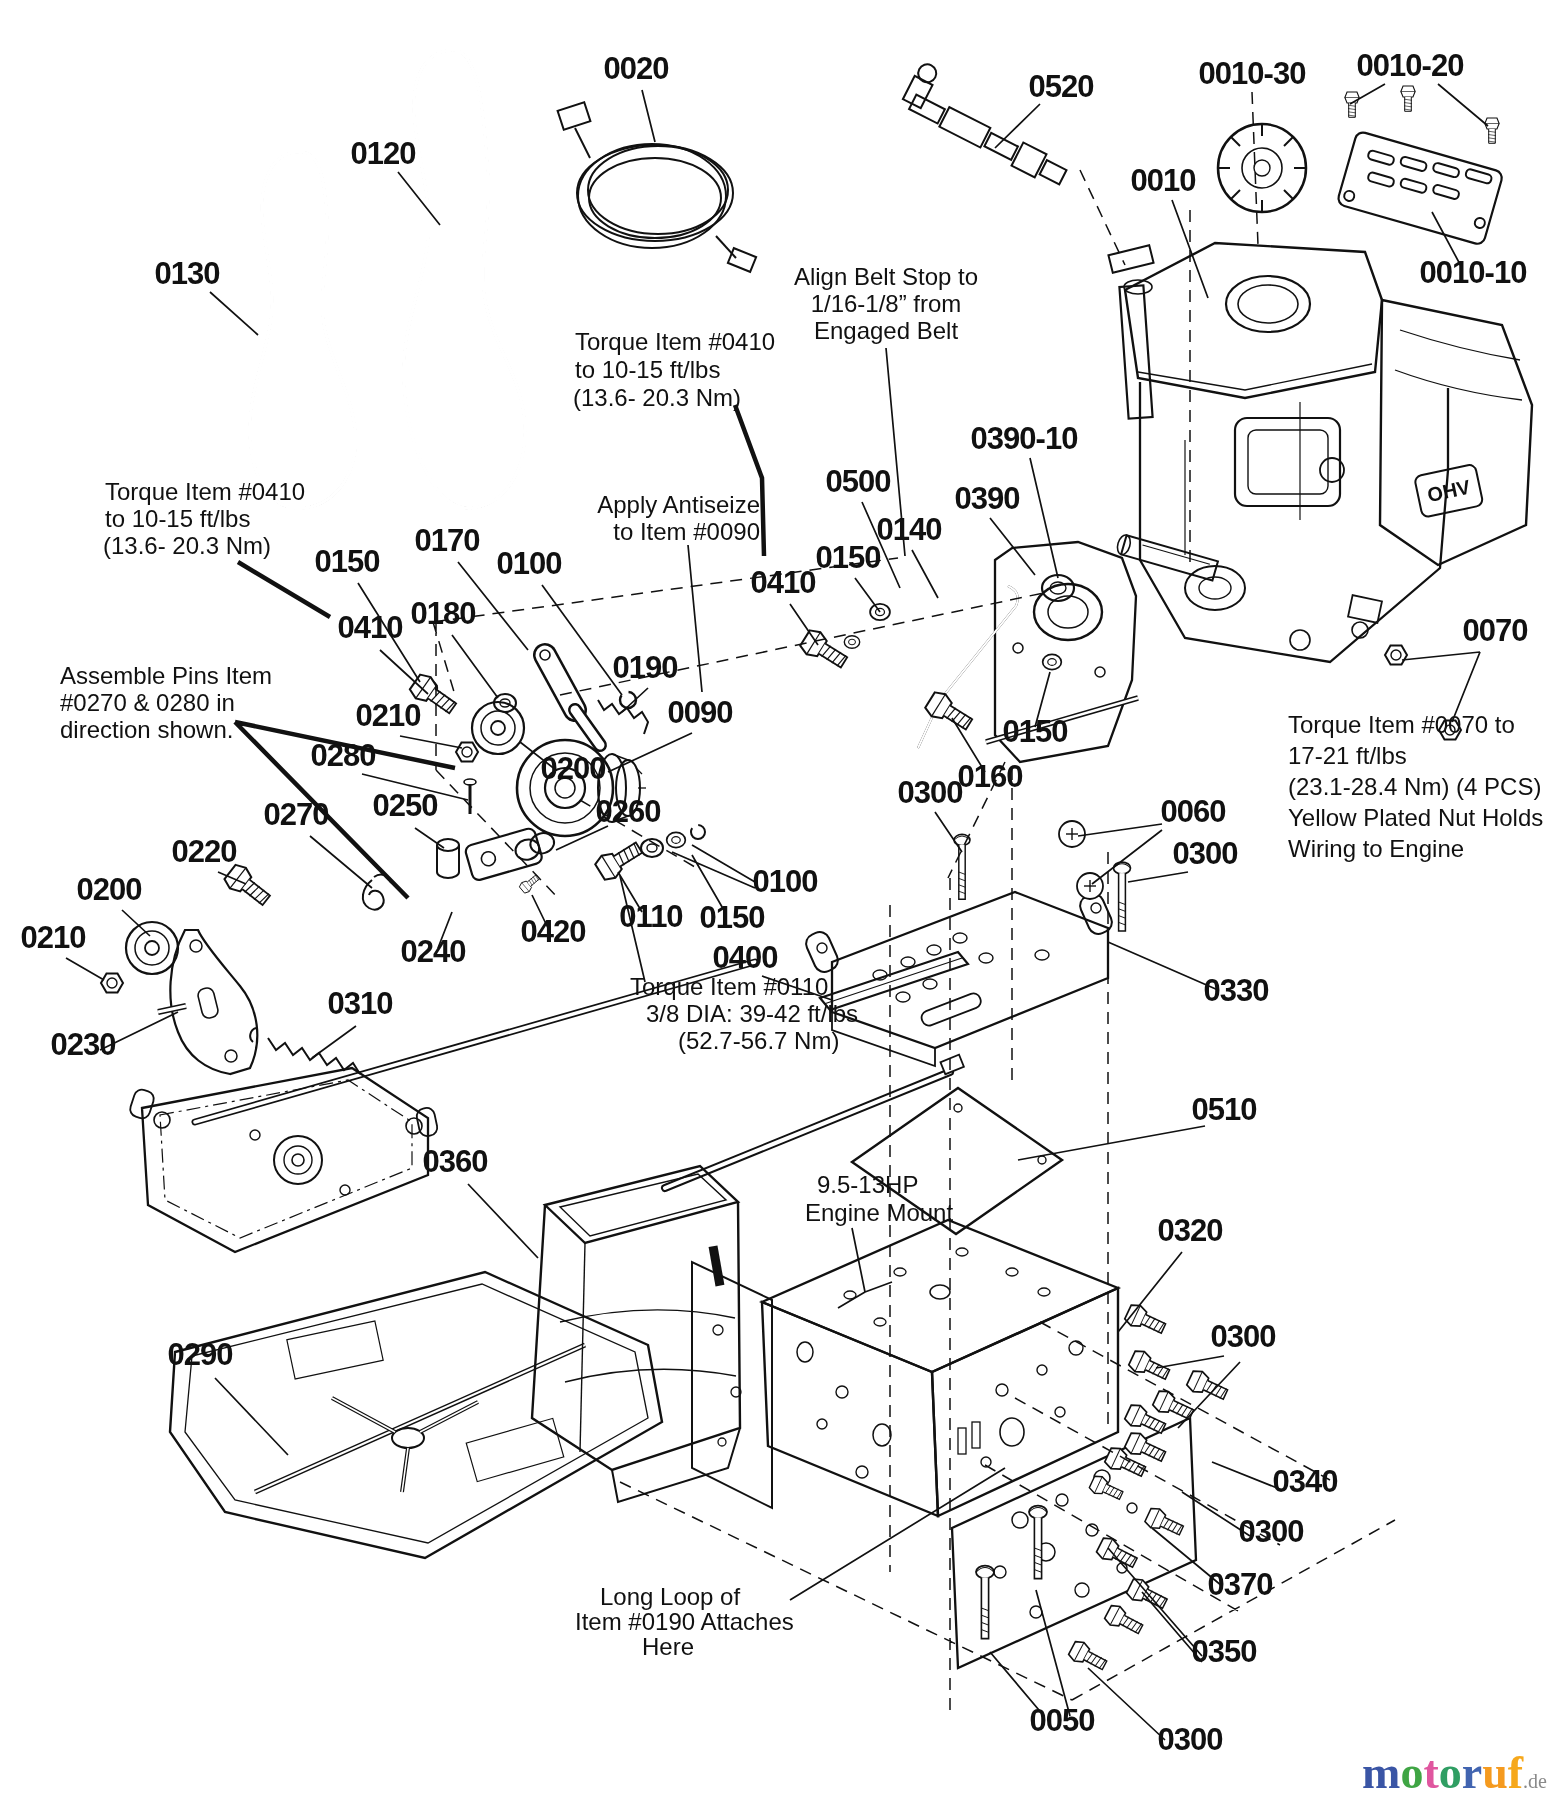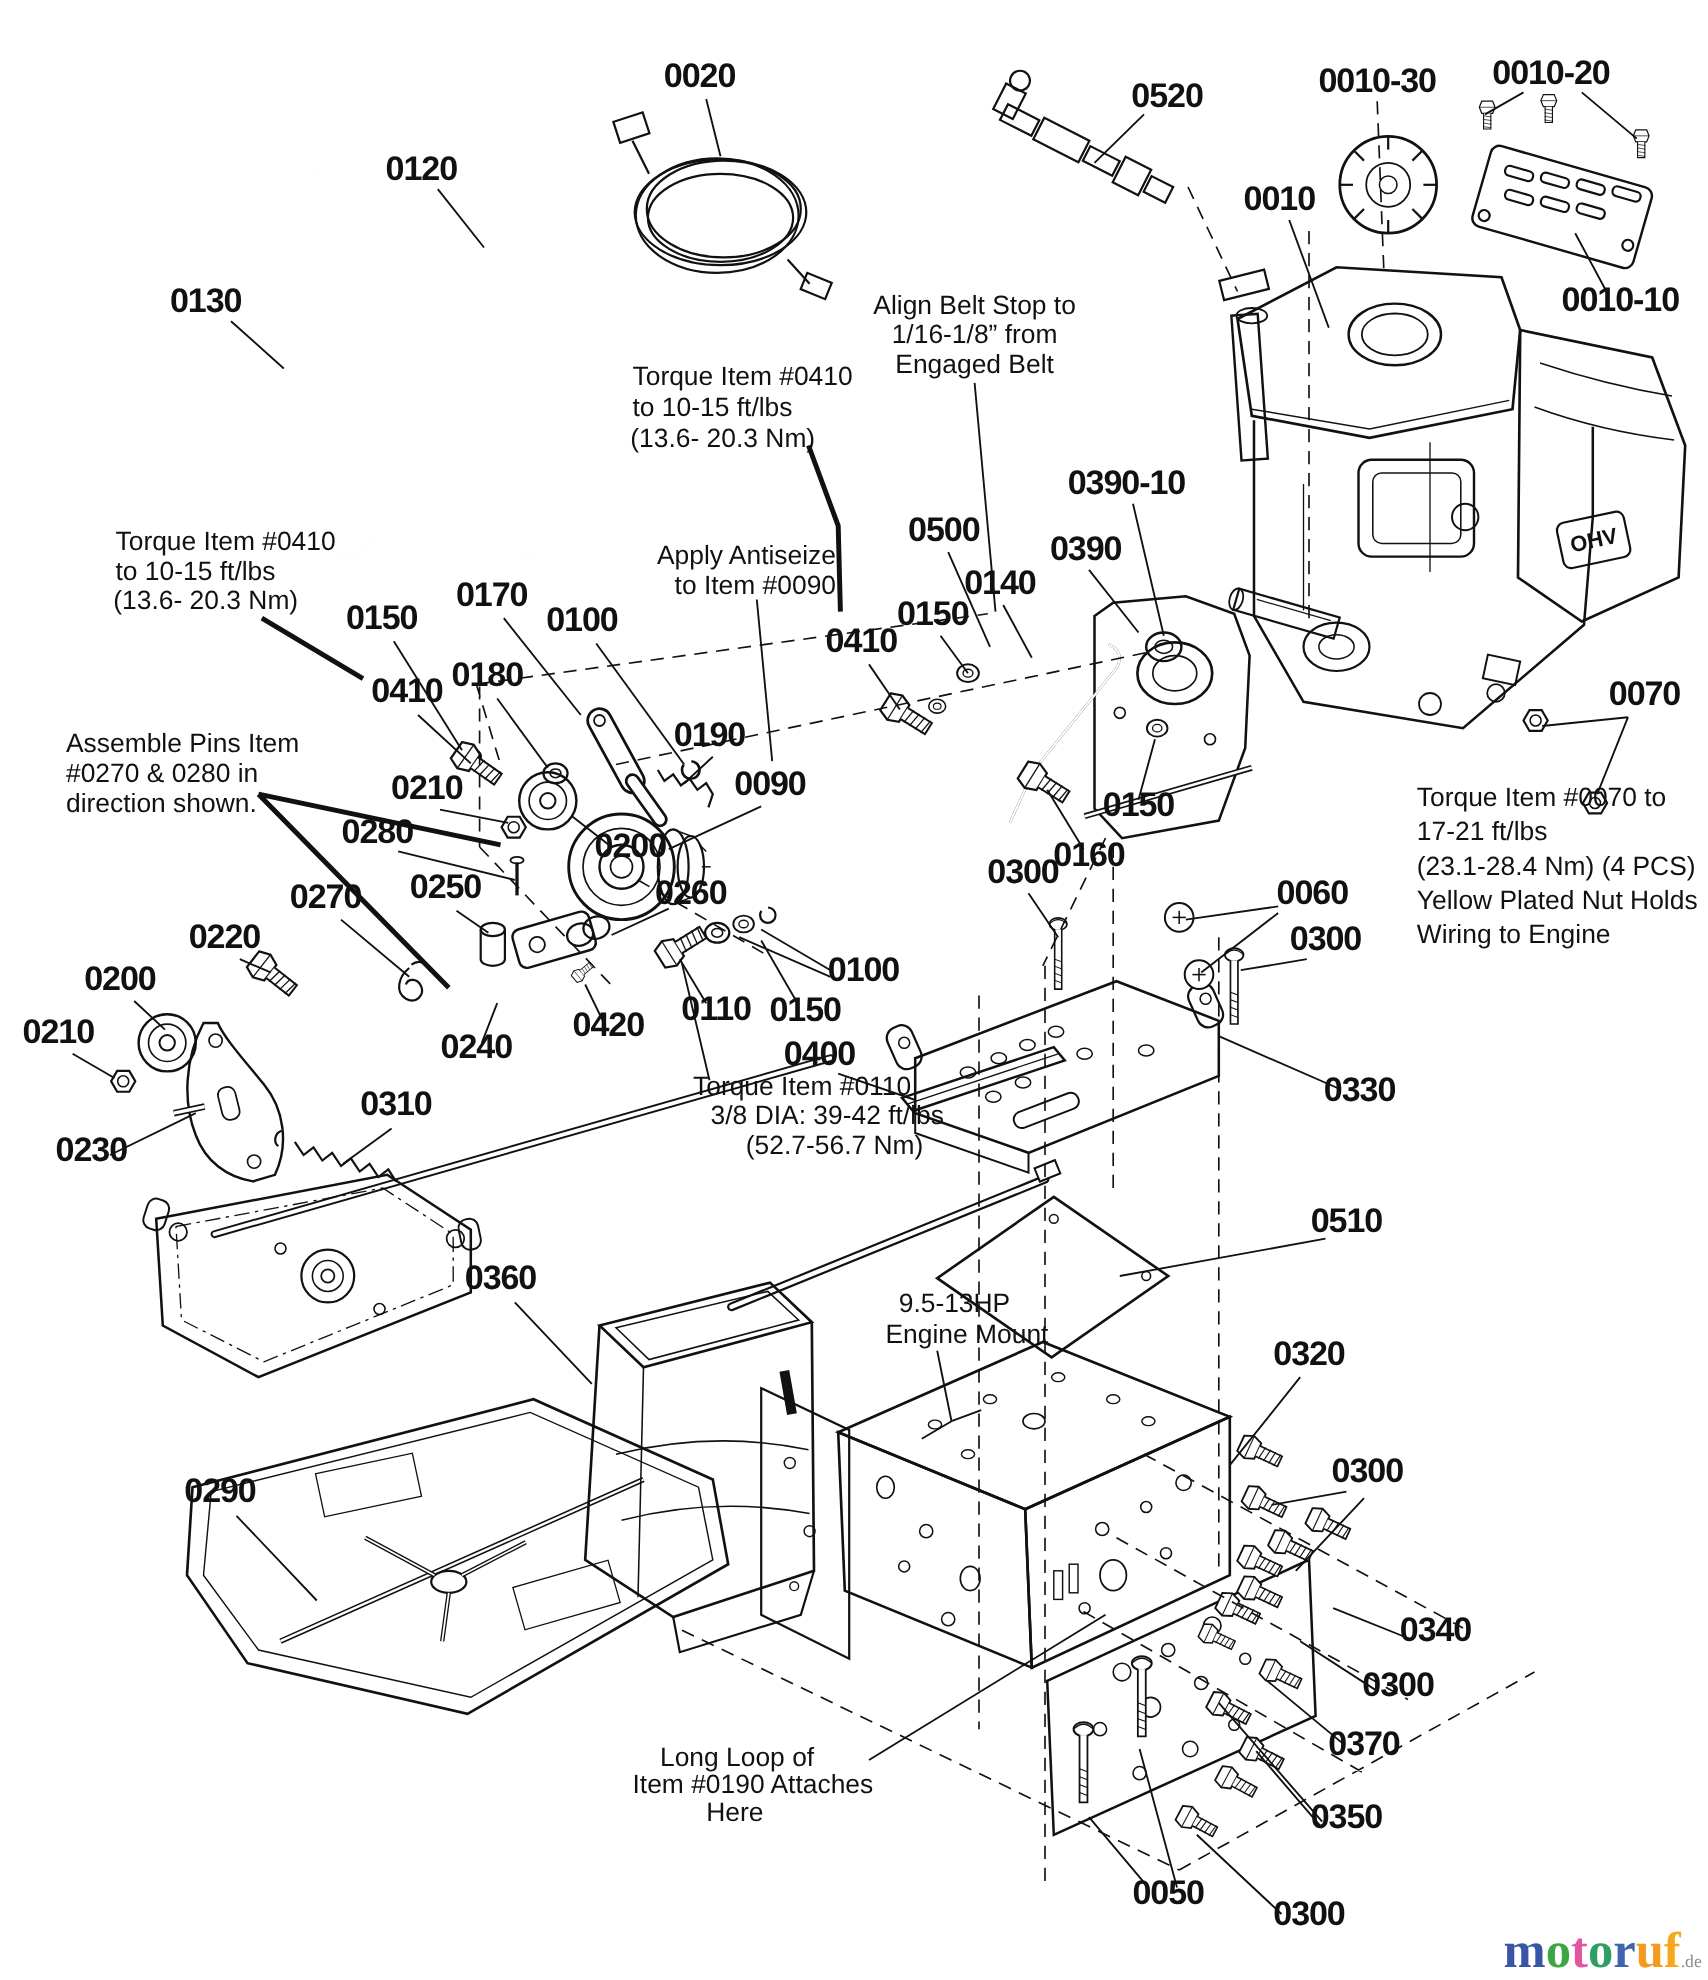--- a/index.html
+++ b/index.html
@@ -4,21 +4,21 @@
 <style>
   html,body{margin:0;padding:0;background:#e8e8e8;}
   #canvas{position:relative;width:1553px;height:1800px;background:#ffffff;margin:0 auto;overflow:hidden;
           font-family:"Liberation Sans",sans-serif;}
   svg{position:absolute;left:0;top:0;}
   .plbl{font-family:"Liberation Sans",sans-serif;font-weight:700;font-size:31px;fill:#111;text-anchor:middle;letter-spacing:-1px;}
   .note{font-family:"Liberation Sans",sans-serif;font-weight:400;font-size:24px;fill:#111;}
   .art{stroke:#111;fill:none;stroke-width:2;}
   #watermark{position:absolute;right:6px;bottom:4px;font-family:"Liberation Serif",serif;
              font-weight:700;font-size:46px;letter-spacing:0px;line-height:1;}
-  #watermark .suffix{font-size:16px;font-weight:400;}
+  #watermark .suffix{font-size:20px;font-weight:400;}
 </style>
 </head>
 <body>
 
 <div id="canvas">
 <svg width="1553" height="1800" viewBox="0 0 1553 1800">
   <defs>
     <g id="bolt">
       <path d="M0,-9 L10,-13 L20,-9 L20,9 L10,13 L0,9 Z" fill="#fff" stroke="#111" stroke-width="2"></path>
       <line x1="10" y1="-13" x2="10" y2="13" stroke="#111" stroke-width="1.2"></line>

